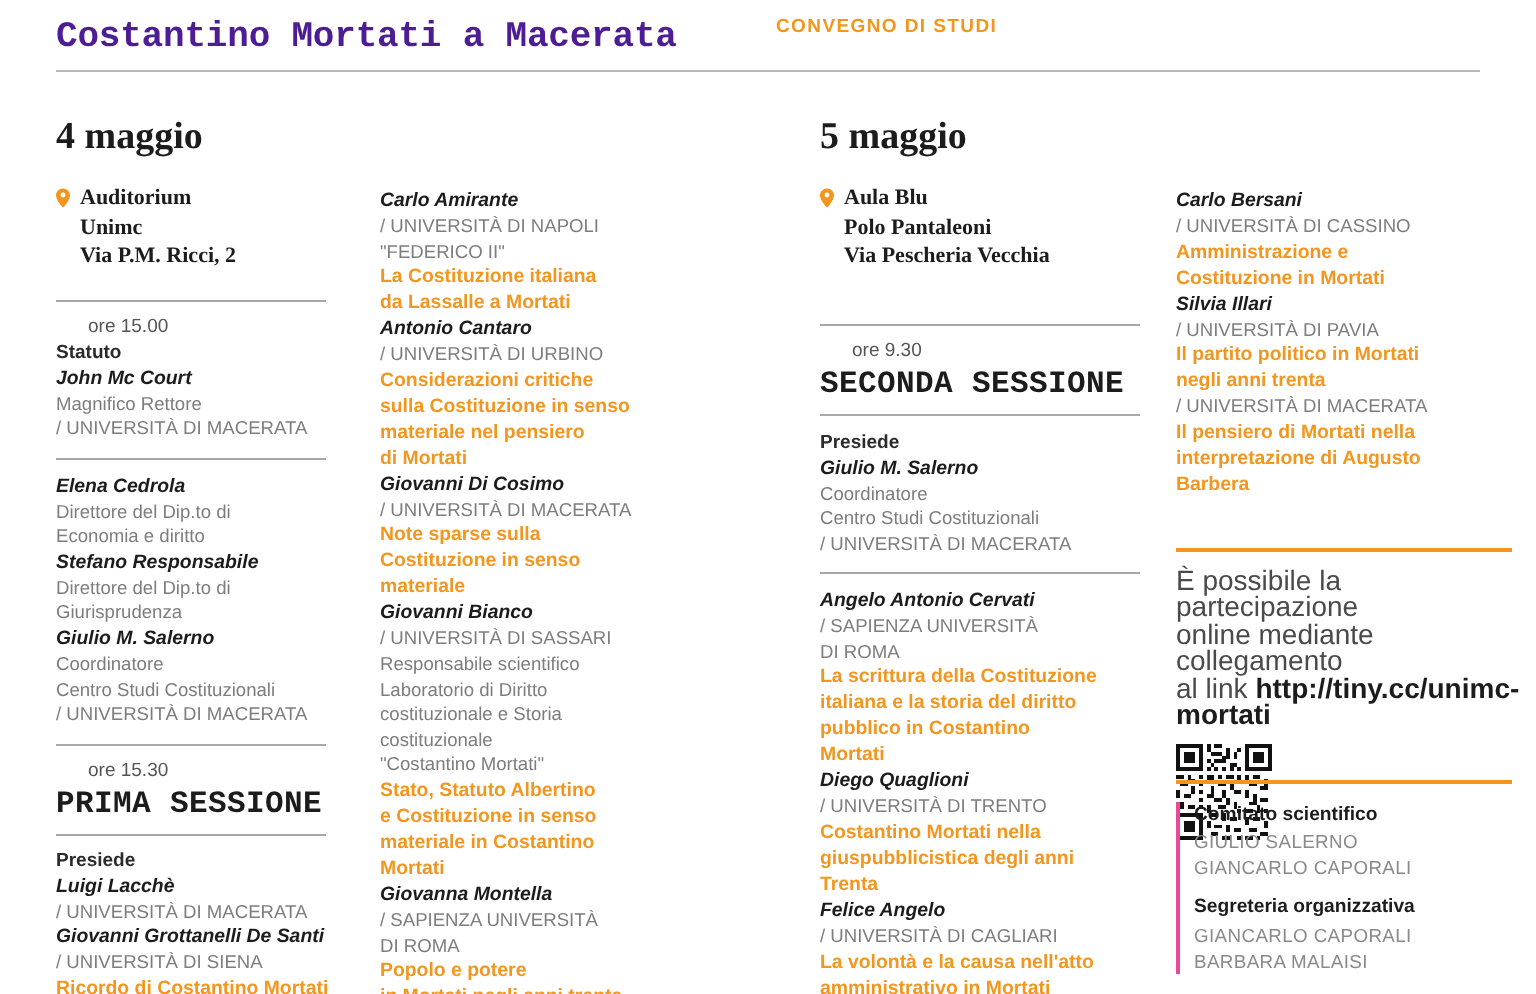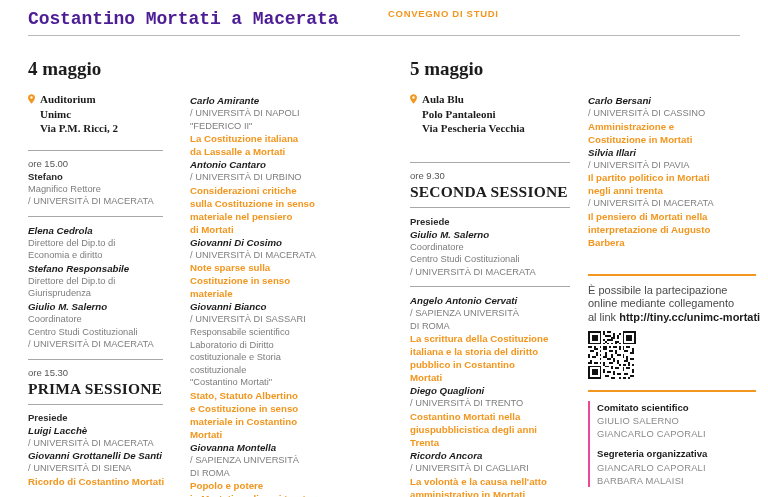--- a/index.html
+++ b/index.html
@@ -85,23 +85,24 @@
     height: 1px;
     background: #a8a8a8;
     width: 135px;
   }
   .rule.wide { width: 160px; }
 
   .time {
     font-size: 9.5px;
     color: #555;
     line-height: 13px;
+    margin-left: 16px;
   }
   .session-title {
-    font-family: Liberation Serif, serif;
+    font-family: Liberation Mono, monospace;
     font-weight: bold;
     font-size: 15.5px;
     line-height: 20px;
     color: #1c1c1c;
     letter-spacing: 0.2px;
   }
 
   .role {
     font-size: 9.5px;
     font-weight: bold;
@@ -127,21 +128,21 @@
     line-height: 13px;
   }
 
   
   .info-rule {
     width: 168px;
     height: 1.6px;
     background: #f2961e;
   }
   .info-text {
-    font-size: 11px;
+    font-size: 14px;
     line-height: 13.5px;
     color: #4a4a4a;
   }
   .info-text b { color: #1c1c1c; }
   .qr {
     width: 48px;
     height: 48px;
     image-rendering: pixelated;
   }
 
@@ -185,21 +186,22 @@
     <div>Auditorium</div>
     <div>Unimc</div>
     <div>Via P.M. Ricci, 2</div>
   </div>
 
   <div style="height:14px"></div>
   <div class="rule"></div>
   <div style="height:6px"></div>
 
   <div class="time">ore 15.00</div>
-  <div class="role">Stefano</div>
+  <div class="role">Statuto</div>
+  <div class="person">John Mc Court</div>
   <div class="affil">Magnifico Rettore</div>
   <div class="affil">/ UNIVERSITÀ DI MACERATA</div>
 
   <div style="height:8px"></div>
   <div class="rule"></div>
   <div style="height:7px"></div>
 
   <div>
     <div class="person">Elena Cedrola</div>
     <div class="affil">Direttore del Dip.to di</div>
@@ -334,21 +336,21 @@
 
   <div>
     <div class="person">Diego Quaglioni</div>
     <div class="affil">/ UNIVERSITÀ DI TRENTO</div>
     <div class="talk">Costantino Mortati nella</div>
     <div class="talk">giuspubblicistica degli anni</div>
     <div class="talk">Trenta</div>
   </div>
 
   <div>
-    <div class="person">Ricordo Ancora</div>
+    <div class="person">Felice Angelo</div>
     <div class="affil">/ UNIVERSITÀ DI CAGLIARI</div>
     <div class="talk">La volontà e la causa nell'atto</div>
     <div class="talk">amministrativo in Mortati</div>
   </div>
 
 </div>
 
 <div class="col" style="left:588px; top:94px; width:175px;">
 
   <div>

